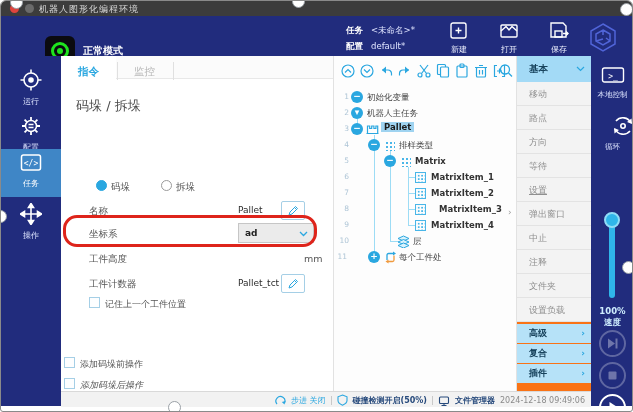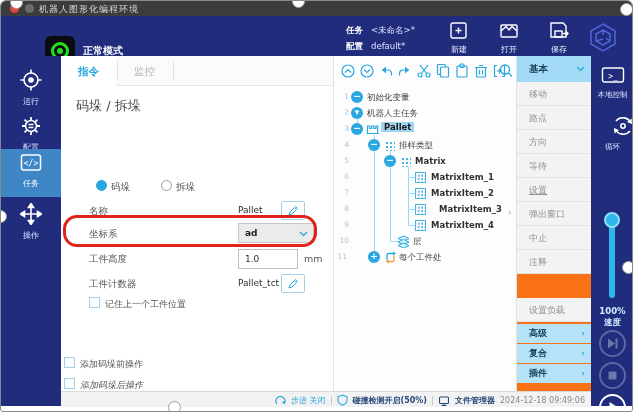--- a/index.html
+++ b/index.html
@@ -19,21 +19,21 @@
   .hdr-kv { font-size:8.5px; color:#ffffff; }
   .hdr-kv b { font-weight:bold; }
   .hdr-val { font-size:8.5px; color:#dfe4ff; }
   .hdr-btn-label { font-size:8px; color:#eef1ff; text-align:center; width:40px; }
   
   .lsb { left:0; top:55px; width:60px; height:350px; background:#212c7d; }
   .lsb-item { left:0; width:60px; height:44px; text-align:center; }
   .lsb-item.active { background:#3f86c6; }
   .lsb-label { font-size:8px; color:#dde4ff; display:block; margin-top:1px; }
   .lsb-item.active .lsb-label { color:#fff; }
-  .tabbar { left:60px; top:55px; width:272px; height:30px; background:#fbfbfb; border-bottom:1px solid #e8e8e8; }
+  .tabbar { left:60px; top:55px; width:272px; height:23px; background:#fbfbfb; border-bottom:1px solid #e8e8e8; }
   .tab { top:0; height:30px; line-height:30px; text-align:center; width:55px; font-size:10.5px; }
   .tab.active { color:#2aa7e0; font-weight:bold; background:#fff; }
   .tab.inactive { color:#b4b4b4; }
   .tab-sep { top:6px; width:1px; height:18px; background:#e0e0e0; }
   .page-title { left:75px; top:96px; font-size:13px; color:#4a4a4a; font-weight:500; }
   .f-label { font-size:9.5px; color:#555; }
   .f-value { font-size:9px; color:#2b2b2b; }
   .radio { width:11px; height:11px; border-radius:50%; }
   .radio.sel { background:#2aa7e0; border:1px solid #2aa7e0; }
   .radio.unsel { background:#fff; border:1px solid #9a9a9a; }
@@ -227,21 +227,20 @@
   <div class="abs f-label" style="left:88px;top:227px;">坐标系</div>
   <div class="abs dropdown" style="top:222px;">
     <div class="abs dd-text">ad</div>
     <svg class="abs" style="right:5px;top:7px;" width="9" height="6">
         <polyline points="1,1 4.5,4.5 8,1" stroke="#2aa7e0" stroke-width="1.3" fill="none"></polyline>
       </svg>
   </div>
   <div class="abs red-annotation"></div>
 
   <div class="abs f-label" style="left:88px;top:252px;">工件高度</div>
-  <div class="abs input" style="top:248px;">1.0</div>
   <div class="abs f-label" style="left:303px;top:252px;">mm</div>
 
   <div class="abs f-label" style="left:88px;top:277px;">工件计数器</div>
   <div class="abs f-value" style="left:237px;top:277px;">Pallet_tct</div>
   <div class="abs edit-btn" style="left:280px;top:273px;">
     <svg width="13" height="13" style="margin-top:2px;">
         <path d="M2,11 L3,8 L8.5,2.5 L10.5,4.5 L5,10 Z M7.5,3.5 l2,2" stroke="#2aa7e0" stroke-width="1" fill="none"></path>
       </svg>
   </div>
 
@@ -388,20 +387,21 @@
         </svg>
     </div>
     <div class="abs menu-item" style="top:50px;">路点</div>
     <div class="abs menu-item" style="top:26px;">移动</div>
     <div class="abs menu-item" style="top:74px;">方向</div>
     <div class="abs menu-item" style="top:98px;">等待</div>
     <div class="abs menu-item" style="top:122px;text-decoration:underline;">设置</div>
     <div class="abs menu-item" style="top:146px;">弹出窗口</div>
     <div class="abs menu-item" style="top:170px;">中止</div>
     <div class="abs menu-item" style="top:194px;">注释</div>
+    <div class="abs menu-item" style="top:218px;">文件夹</div>
     <div class="abs menu-item" style="top:242px;">设置负载</div>
     <div class="abs menu-footer" style="top:268px;"><span>高级</span><span class="abs chev" style="right:6px;top:0;">›</span></div>
     <div class="abs menu-footer" style="top:288px;"><span>复合</span><span class="abs chev" style="right:6px;top:0;">›</span></div>
     <div class="abs menu-footer" style="top:308px;"><span>插件</span><span class="abs chev" style="right:6px;top:0;">›</span></div>
   </div>
 
   <div class="abs rsb">
     <div class="abs" style="left:0;top:10px;width:43px;text-align:center;">
       <svg width="24" height="20">
           <g stroke="#fff" stroke-width="1.4" fill="none">

